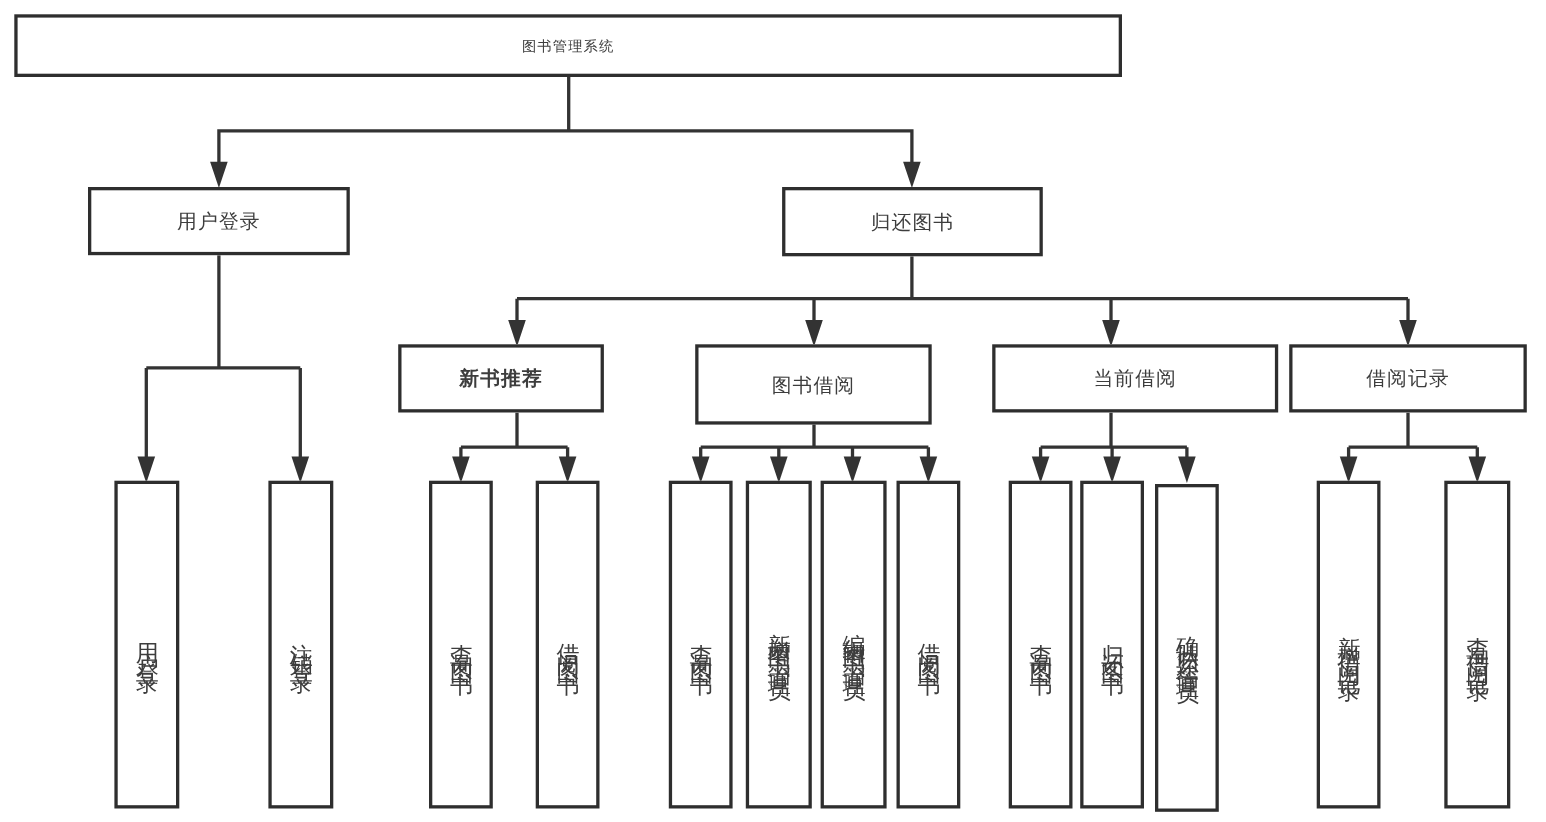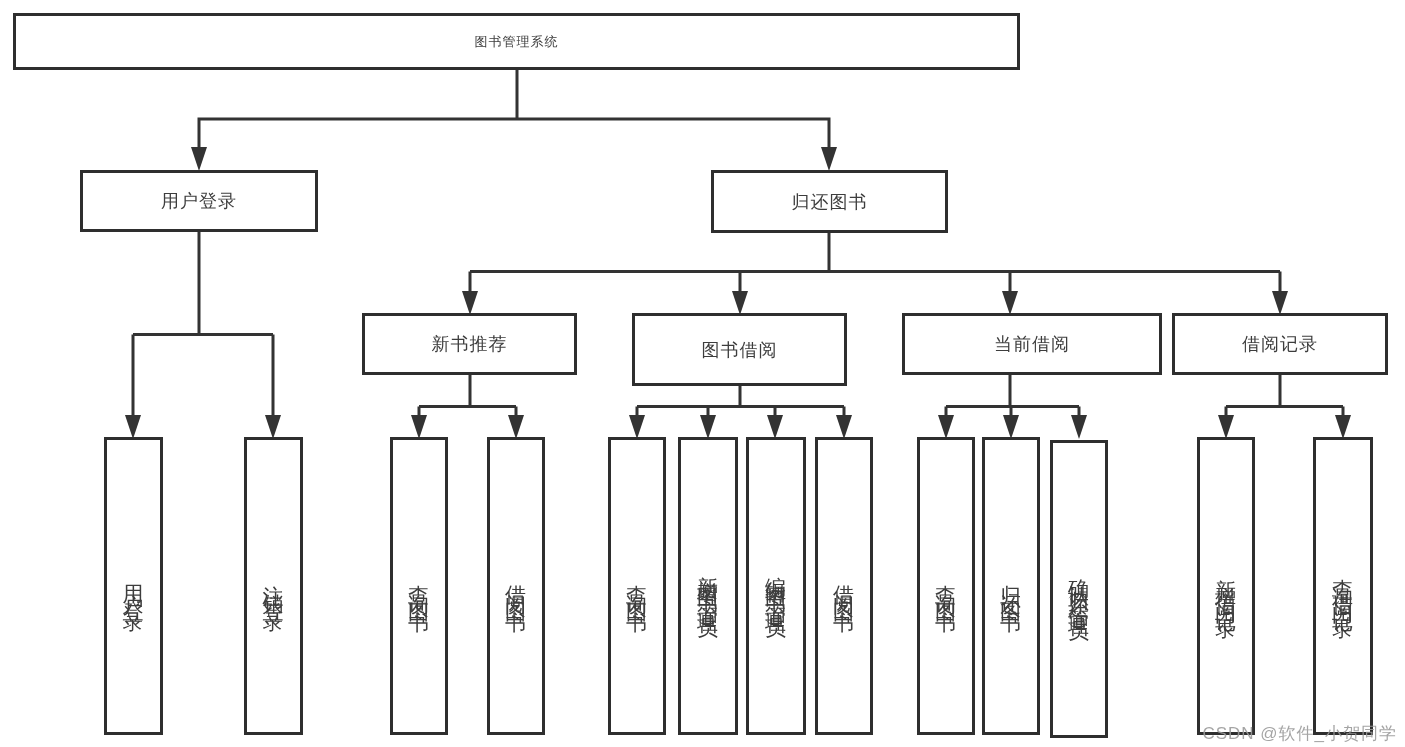--- a/index.html
+++ b/index.html
@@ -100,21 +100,21 @@
     <span>图书管理系统</span>
   </div>
 
   <div class="node hnode" style="left:80px; top:170px; width:238px; height:62px;">
     <span>用户登录</span>
   </div>
   <div class="node hnode" style="left:711px; top:170px; width:237px; height:63px;">
     <span>归还图书</span>
   </div>
 
-  <div class="node hnode" style="left:362px; top:313px; width:215px; height:62px;">
+  <div class="node hnode" style="left:362px; top:313px; width:187px; height:62px;font-weight:bold;">
     <span>新书推荐</span>
   </div>
   <div class="node hnode" style="left:632px; top:313px; width:215px; height:73px;">
     <span>图书借阅</span>
   </div>
   <div class="node hnode" style="left:902px; top:313px; width:260px; height:62px;">
     <span>当前借阅</span>
   </div>
   <div class="node hnode" style="left:1172px; top:313px; width:216px; height:62px;">
     <span>借阅记录</span>
@@ -157,15 +157,14 @@
     <span class="vlabel" style="letter-spacing:6px;">确认归还（管理员）</span>
   </div>
 
   <div class="node vnode" style="left:1197px; top:437px; width:58px; height:298px;">
     <span class="vlabel" style="letter-spacing:8px;">新增借阅记录</span>
   </div>
   <div class="node vnode" style="left:1313px; top:437px; width:60px; height:298px;">
     <span class="vlabel" style="letter-spacing:8px;">查询借阅记录</span>
   </div>
 
-  <div class="watermark">CSDN @软件_小贺同学</div>
 
 </div>
 
 </body></html>

